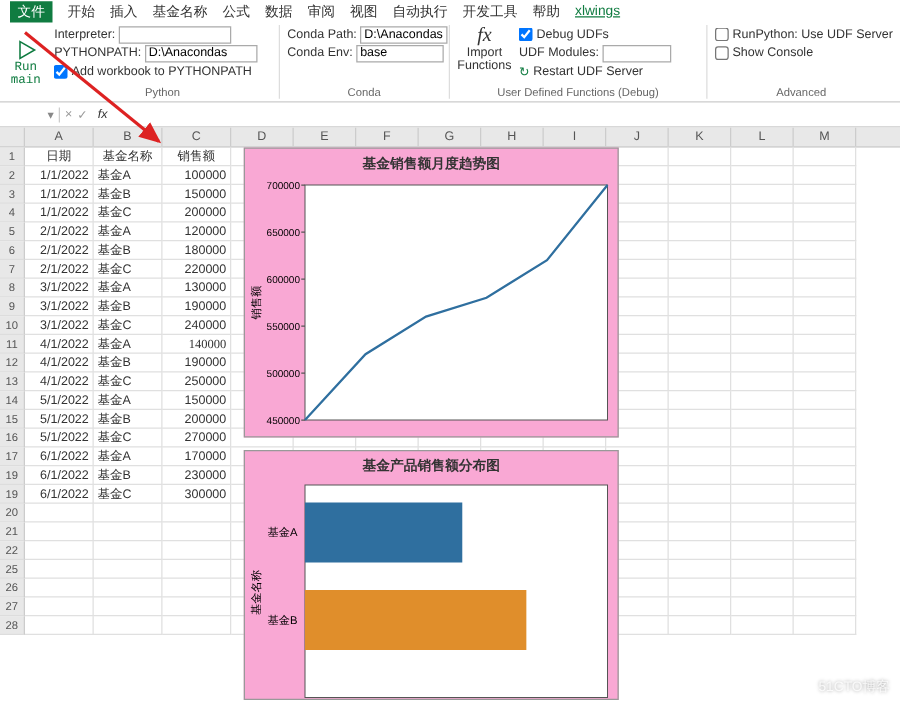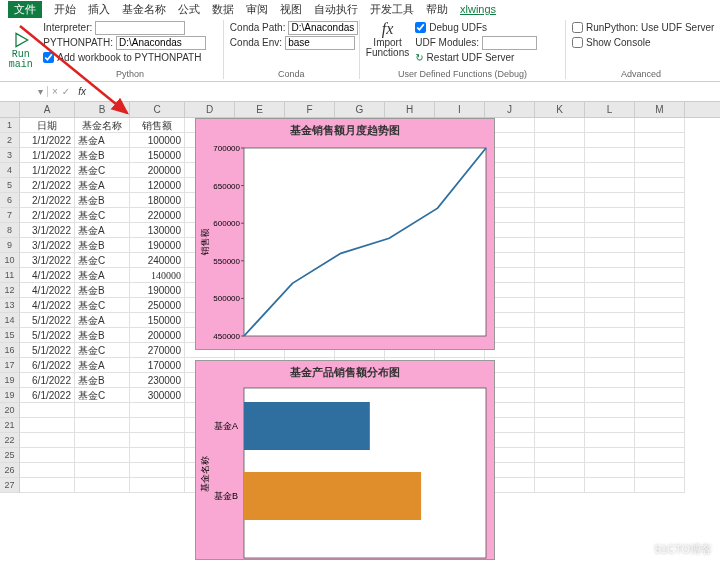--- a/index.html
+++ b/index.html
@@ -561,20 +561,36 @@
         <div class="cell" style="width: 50px;"></div>
         <div class="cell" style="width: 50px;"></div>
         <div class="cell" style="width: 50px;"></div>
         <div class="cell" style="width: 50px;"></div>
         <div class="cell" style="width: 50px;"></div>
         <div class="cell" style="width: 50px;"></div>
         <div class="cell" style="width: 50px;"></div>
       </div>
       <div class="row">
         <div class="rh">27</div>
+        <div class="cell" style="width: 55px;"></div>
+        <div class="cell" style="width: 55px;"></div>
+        <div class="cell" style="width: 55px;"></div>
+        <div class="cell" style="width: 50px;"></div>
+        <div class="cell" style="width: 50px;"></div>
+        <div class="cell" style="width: 50px;"></div>
+        <div class="cell" style="width: 50px;"></div>
+        <div class="cell" style="width: 50px;"></div>
+        <div class="cell" style="width: 50px;"></div>
+        <div class="cell" style="width: 50px;"></div>
+        <div class="cell" style="width: 50px;"></div>
+        <div class="cell" style="width: 50px;"></div>
+        <div class="cell" style="width: 50px;"></div>
+      </div>
+      <div class="row">
+        <div class="rh">28</div>
         <div class="cell" style="width: 55px;"></div>
         <div class="cell" style="width: 55px;"></div>
         <div class="cell" style="width: 55px;"></div>
         <div class="cell" style="width: 50px;"></div>
         <div class="cell" style="width: 50px;"></div>
         <div class="cell" style="width: 50px;"></div>
         <div class="cell" style="width: 50px;"></div>
         <div class="cell" style="width: 50px;"></div>
         <div class="cell" style="width: 50px;"></div>
         <div class="cell" style="width: 50px;"></div>

